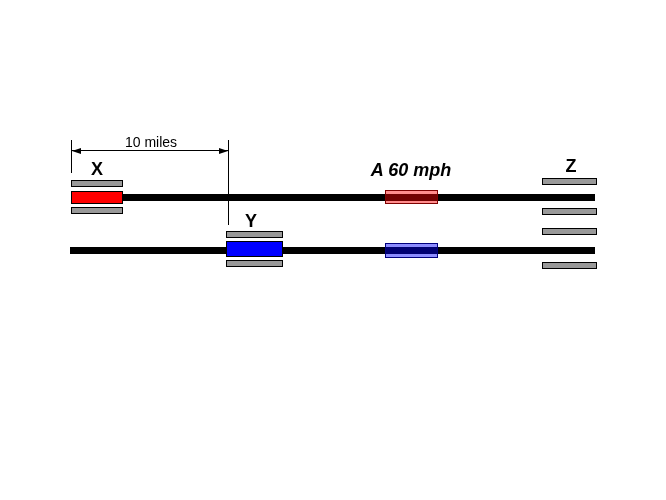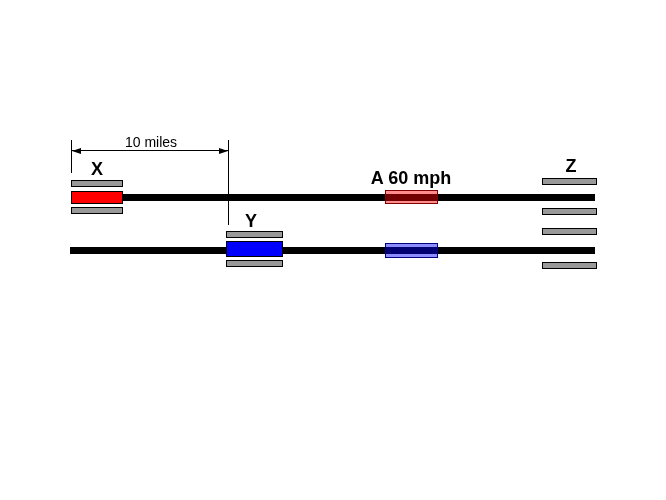--- a/index.html
+++ b/index.html
@@ -73,18 +73,18 @@
   <div class="platform" style="left: 226px; top: 231px; width: 55px; background-color: rgb(153, 153, 153); border-color: rgb(0, 0, 0);"></div>
   <div class="train" style="left: 226px; top: 241px; width: 55px; height: 14px; background-color: rgb(0, 0, 255); border-color: rgb(0, 0, 0);"></div>
   <div class="platform" style="left: 226px; top: 260px; width: 55px; background-color: rgb(153, 153, 153); border-color: rgb(0, 0, 0);"></div>
 
   <div class="label" style="left:571px; top:156px;">Z</div>
   <div class="platform" style="left: 542px; top: 178px; width: 53px; background-color: rgb(153, 153, 153); border-color: rgb(0, 0, 0);"></div>
   <div class="platform" style="left: 542px; top: 208px; width: 53px; background-color: rgb(153, 153, 153); border-color: rgb(0, 0, 0);"></div>
   <div class="platform" style="left: 542px; top: 228px; width: 53px; background-color: rgb(153, 153, 153); border-color: rgb(0, 0, 0);"></div>
   <div class="platform" style="left: 542px; top: 262px; width: 53px; background-color: rgb(153, 153, 153); border-color: rgb(0, 0, 0);"></div>
 
-  <div class="label" style="left:411px; top:168px;">A 60 mph</div>
+  <div class="label" style="left:411px; top:160px;font-style:italic;">A 60 mph</div>
   <div class="train" style="left: 385px; top: 190px; width: 51px; height: 12px; background-color: rgba(255, 0, 0, 0.45); border-color: rgb(127, 0, 0);"></div>
 
   <div class="train" style="left: 385px; top: 243px; width: 51px; height: 13px; background-color: rgba(0, 0, 255, 0.45); border-color: rgb(0, 0, 127);"></div>
 
 </div>
 
 </body></html>

